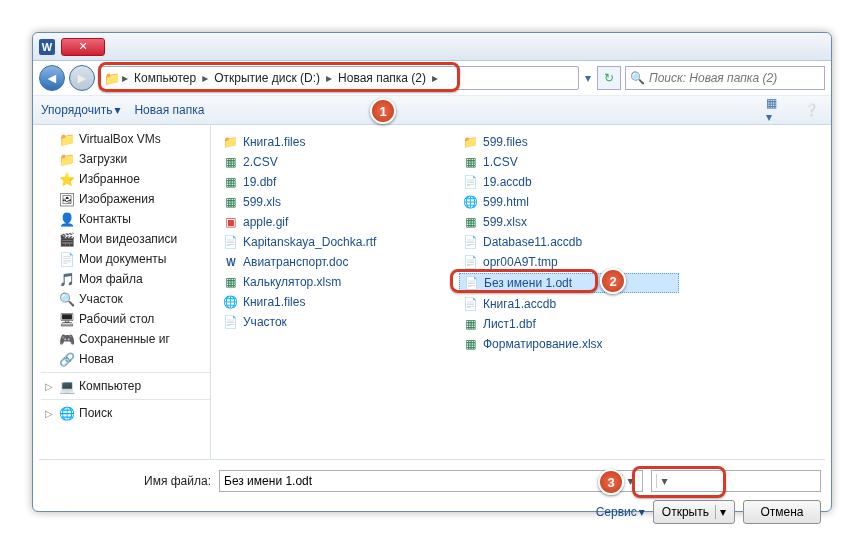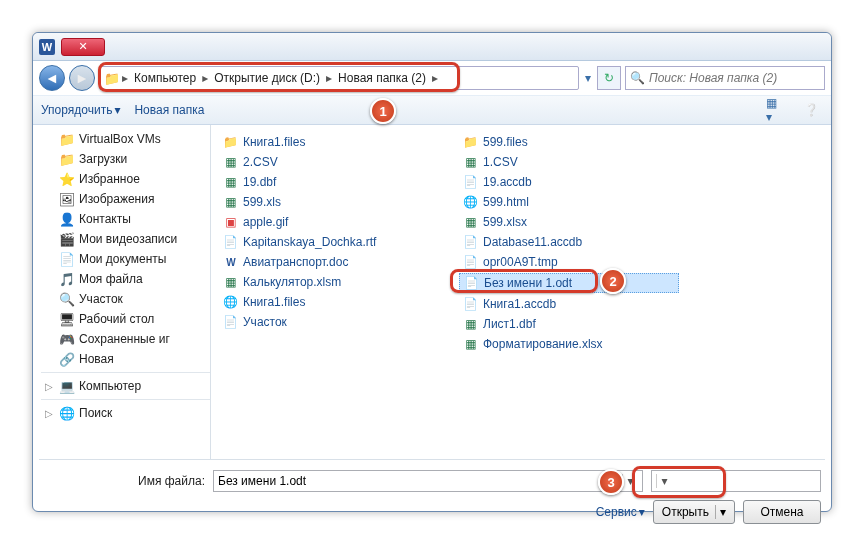--- a/index.html
+++ b/index.html
@@ -30,21 +30,21 @@
 .tnode.l1{padding-left:18px}
 .tnode.l0{padding-left:4px}
 .ficon{width:16px;height:16px;flex:0 0 16px;display:inline-flex;align-items:center;justify-content:center;font-size:13px}
 .fld{color:#e8b24a}
 .flist{flex:1;overflow:auto;padding:8px 0 8px 8px}
 .cols{display:flex;gap:20px}
 .col{display:flex;flex-direction:column;gap:2px}
 .fitem{display:flex;align-items:center;gap:4px;padding:1px 4px;color:#1a4d8f;cursor:pointer;white-space:nowrap;min-width:220px}
 .fitem.sel{background:#cde6ff;border:1px dotted #5a9fe0}
 .botdiv{height:1px;background:#d8e0e8;margin:0 6px}
-.bottom{padding:10px 10px 8px 4px}
+.bottom{padding:10px 10px 8px 10px}
 .brow{display:flex;align-items:center;gap:8px;margin-bottom:8px}
 .blabel{width:168px;text-align:right;color:#222}
 .combo{height:22px;border:1px solid #abadb3;background:#fff;display:flex;align-items:center;padding:0 4px;position:relative}
 .combo .ctext{flex:1}
 .combo .carrow{width:16px;text-align:center;color:#555;cursor:pointer;border-left:1px solid #ccc}
 .fname{flex:1}
 .ftype{width:170px}
 .btnrow{display:flex;justify-content:flex-end;align-items:center;gap:8px}
 .wbtn{min-width:78px;height:24px;border:1px solid #8a8f94;background:linear-gradient(#f8f8f8,#e4e4e4);border-radius:3px;display:flex;align-items:center;justify-content:center;cursor:pointer;padding:0 8px;gap:4px}
 .callout{position:absolute;border:3px solid #d43a2a;border-radius:8px;pointer-events:none;box-shadow:0 1px 2px rgba(0,0,0,.3)}

